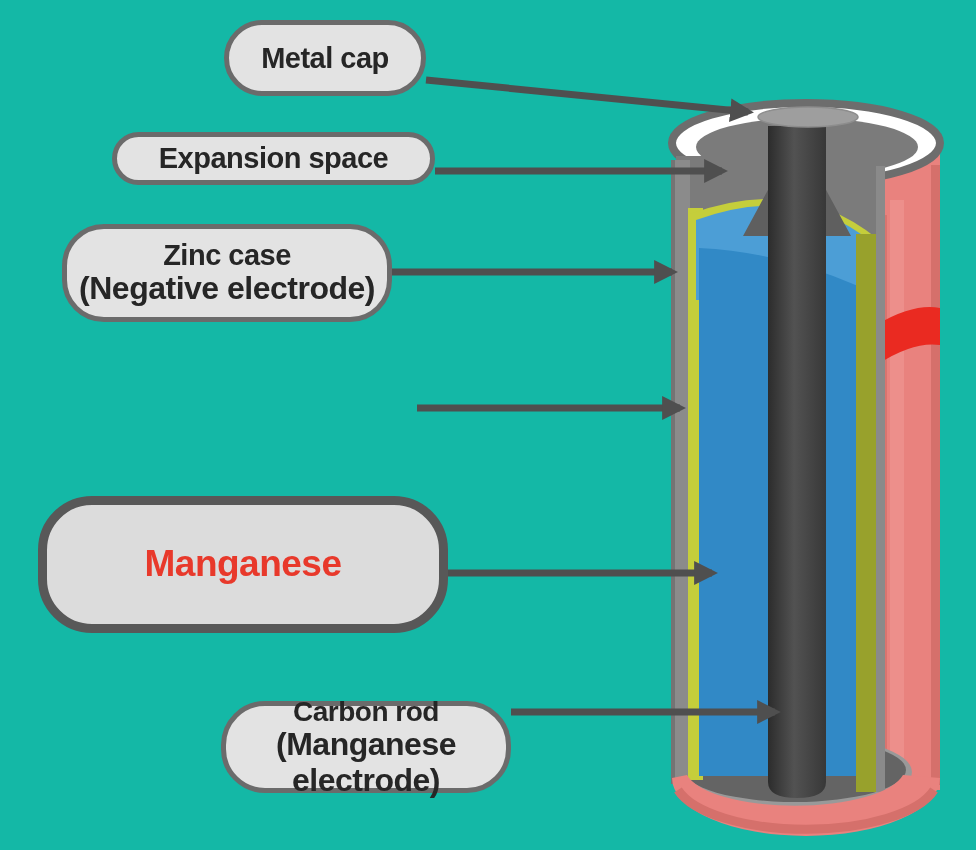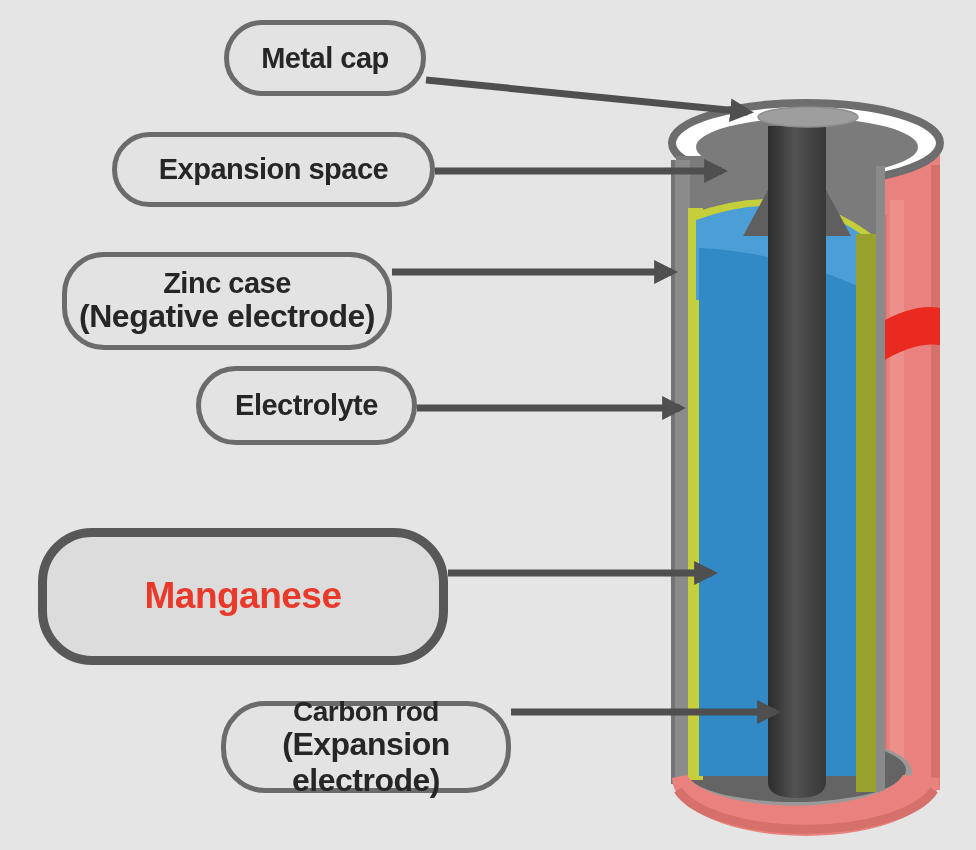--- a/index.html
+++ b/index.html
@@ -1,17 +1,17 @@
 <!DOCTYPE html>
 <html><head>
 <meta charset="utf-8">
 <style>
   html,body { margin:0; padding:0; background:#ffffff; }
   .stage {
-    position:relative; width:976px; height:850px; background:#e5e5e5;
+    position:relative; width:976px; height:850px; background:#14b8a6;
     font-family:"Liberation Sans", sans-serif; overflow:hidden;
   }
   .stage svg { position:absolute; left:0; top:0; }
   .label-box {
     position:absolute; box-sizing:border-box;
     background:#e3e3e3; border:5px solid #6b6b6b;
     display:flex; flex-direction:column; align-items:center; justify-content:center;
     text-align:center; color:#262626; font-weight:bold; letter-spacing:-0.5px;
     line-height:1.12;
   }
@@ -78,35 +78,32 @@
     <line x1="392" y1="272" x2="672" y2="272" stroke-width="7" marker-end="url(#arrowHead)" stroke="#4f4f4f"></line>
     <line x1="417" y1="408" x2="680" y2="408" stroke-width="7" marker-end="url(#arrowHead)" stroke="#4f4f4f"></line>
     <line x1="448" y1="573" x2="712" y2="573" stroke-width="7" marker-end="url(#arrowHead)" stroke="#4f4f4f"></line>
     <line x1="511" y1="712" x2="775" y2="712" stroke-width="7" marker-end="url(#arrowHead)" stroke="#4f4f4f"></line>
   </svg>
 
   <div class="label-box" style="left:224px; top:20px; width:202px; height:76px; border-radius:38px;">
     <span class="l1">Metal cap</span>
   </div>
 
-  <div class="label-box" style="left:112px; top:132px; width:323px; height:75px; border-radius:38px;">
+  <div class="label-box" style="left:112px; top:132px; width:323px; height:53px; border-radius:38px;">
     <span class="l1">Expansion space</span>
   </div>
 
-  <div class="label-box" style="left:62px; top:252px; width:330px; height:98px; border-radius:42px;align-items:center;">
+  <div class="label-box" style="left:62px; top:224px; width:330px; height:98px; border-radius:42px;align-items:center;">
     <span class="l1">Zinc case</span>
     <span class="l2">(Negative electrode)</span>
   </div>
 
-  <div class="label-box" style="left:196px; top:366px; width:221px; height:79px; border-radius:40px;">
-    <span class="l1">Electrolyte</span>
-  </div>
 
-  <div class="label-box big" style="left:38px; top:528px; width:410px; height:137px; border-radius:54px;">
+  <div class="label-box big" style="left:38px; top:496px; width:410px; height:137px; border-radius:54px;">
     <span class="l1">Manganese</span>
   </div>
 
   <div class="label-box" style="left:221px; top:666px; width:290px; height:92px; border-radius:44px;margin-top:35px;">
     <span class="l1" style="font-size:28px;">Carbon rod</span>
-    <span class="l2">(Expansion electrode)</span>
+    <span class="l2">(Manganese electrode)</span>
   </div>
 
 </div>
 
 </body></html>

